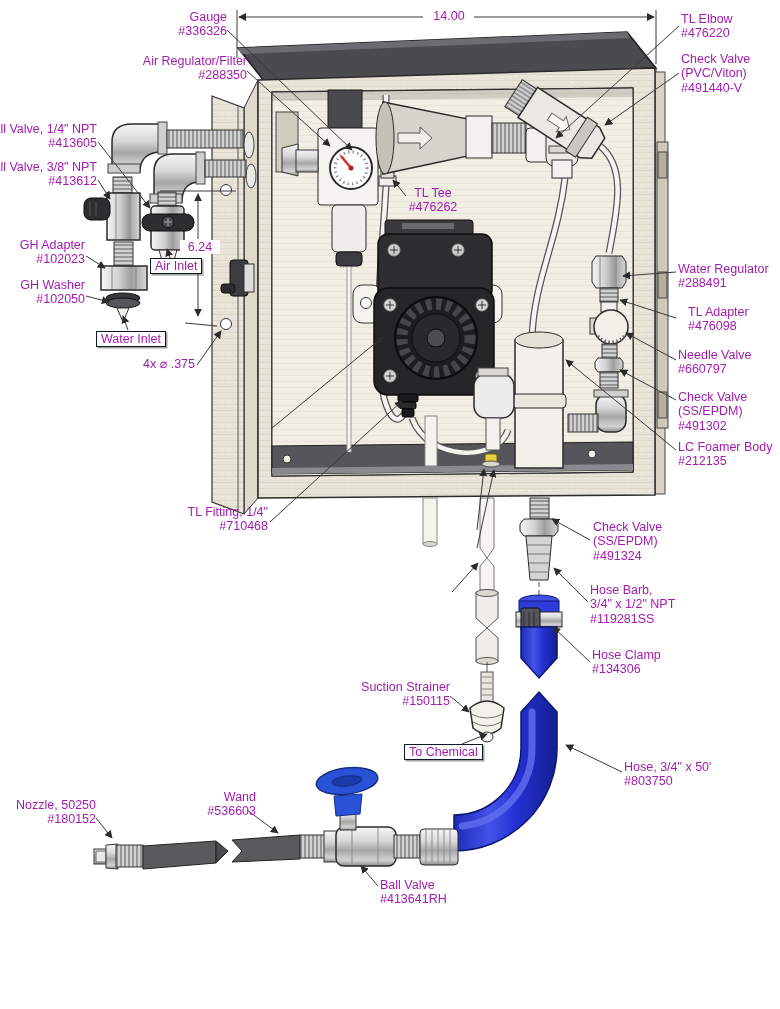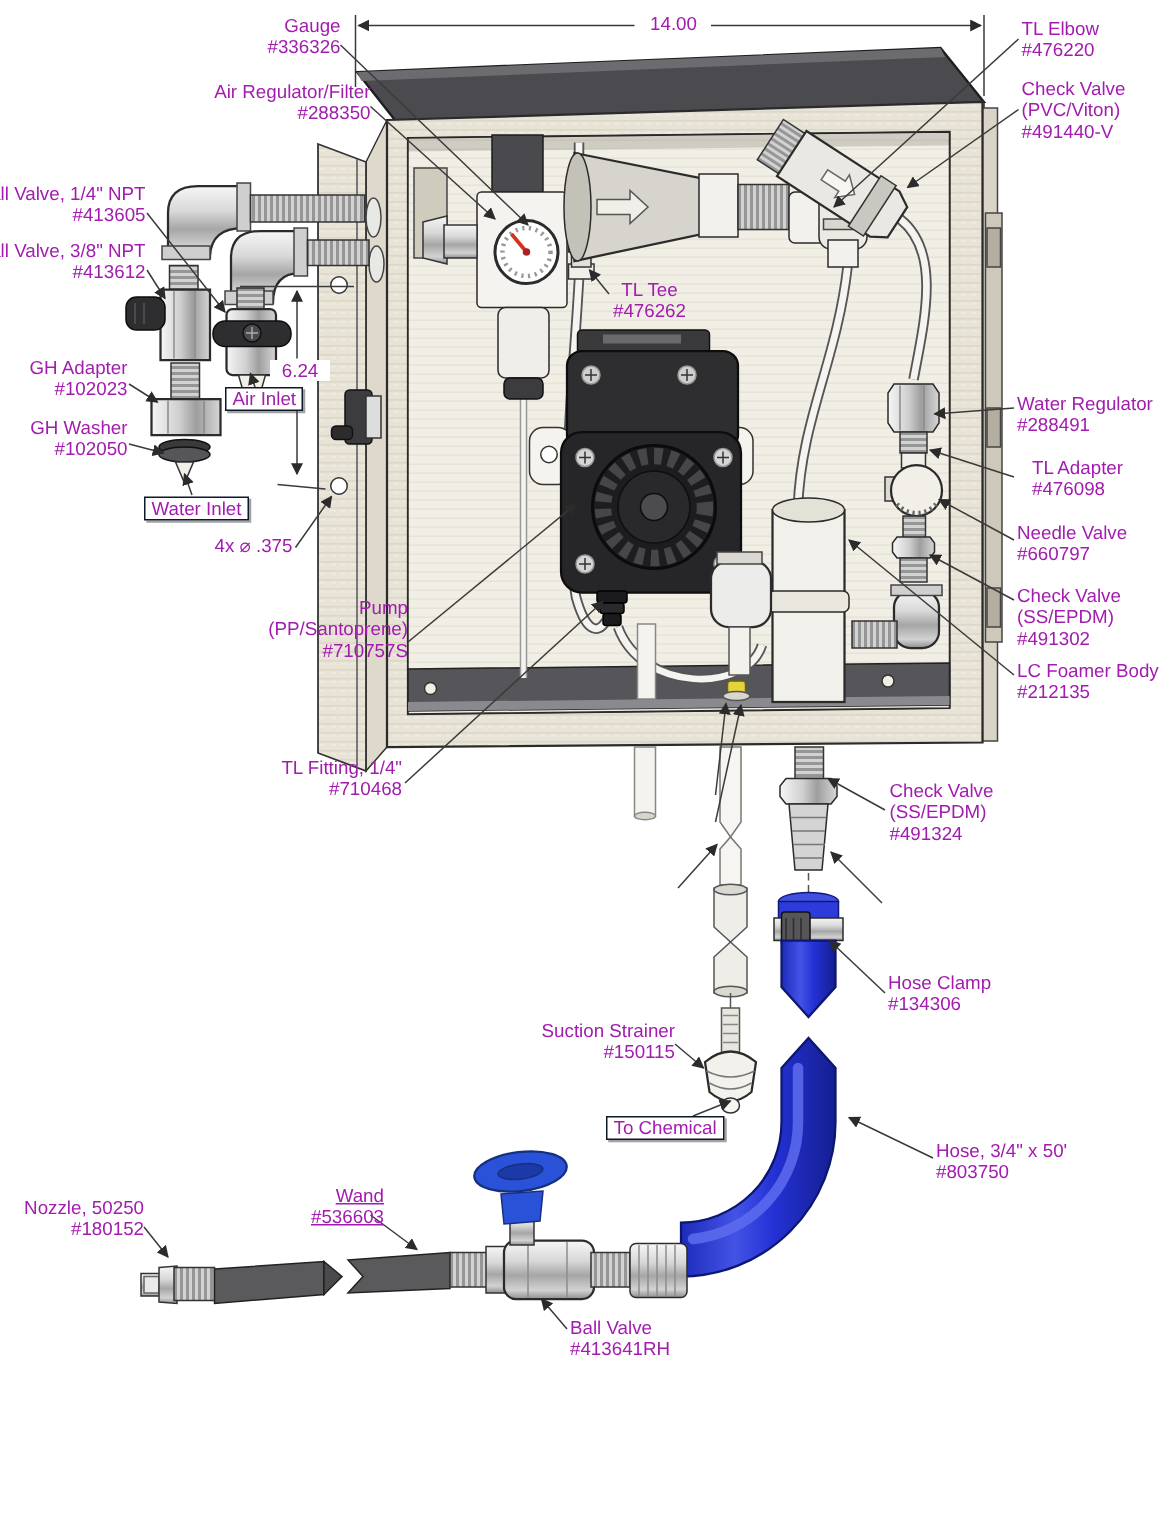--- a/index.html
+++ b/index.html
@@ -401,27 +401,27 @@
 <div class="label r" style="right:695px;top:238px;">GH Adapter<br>#102023</div>
 <div class="label r" style="right:695px;top:278px;">GH Washer<br>#102050</div>
 <div class="label" style="left:681px;top:12px;">TL Elbow<br>#476220</div>
 <div class="label" style="left:681px;top:52px;">Check Valve<br>(PVC/Viton)<br>#491440-V</div>
 <div class="label c" style="left:400px;top:186px;width:66px;">TL Tee<br>#476262</div>
 <div class="label" style="left:678px;top:262px;">Water Regulator<br>#288491</div>
 <div class="label" style="left:678px;top:305px;margin-left:10px;">TL Adapter<br>#476098</div>
 <div class="label" style="left:678px;top:348px;">Needle Valve<br>#660797</div>
 <div class="label" style="left:678px;top:390px;">Check Valve<br>(SS/EPDM)<br>#491302</div>
 <div class="label" style="left:678px;top:440px;">LC Foamer Body<br>#212135</div>
-<div class="label r" style="right:508px;top:398px;">Pump<br>(PP/Santoprene)<br>#710757S</div>
 <div class="label r" style="right:512px;top:505px;">TL Fitting, 1/4"<br>#710468</div>
 <div class="label" style="left:593px;top:520px;">Check Valve<br>(SS/EPDM)<br>#491324</div>
+<div class="label" style="left:590px;top:583px;">Hose Barb,<br>3/4" x 1/2" NPT<br>#119281SS</div>
 <div class="label" style="left:592px;top:648px;">Hose Clamp<br>#134306</div>
 <div class="label r" style="right:330px;top:680px;">Suction Strainer<br>#150115</div>
 <div class="label" style="left:624px;top:760px;">Hose, 3/4" x 50'<br>#803750</div>
 <div class="label r" style="right:684px;top:798px;">Nozzle, 50250<br>#180152</div>
-<div class="label r" style="right:524px;top:790px;text-decoration:underline;">Wand<br>#536603</div>
+<div class="label r" style="right:524px;top:790px;">Wand<br>#536603</div>
 <div class="label" style="left:380px;top:878px;">Ball Valve<br>#413641RH</div>
 
 <div class="label boxed" style="left:150px;top:258px;">Air Inlet</div>
 <div class="label boxed" style="left:96px;top:331px;">Water Inlet</div>
 <div class="label boxed" style="left:404px;top:744px;">To Chemical</div>
 
 </div>
 
 </body></html>

